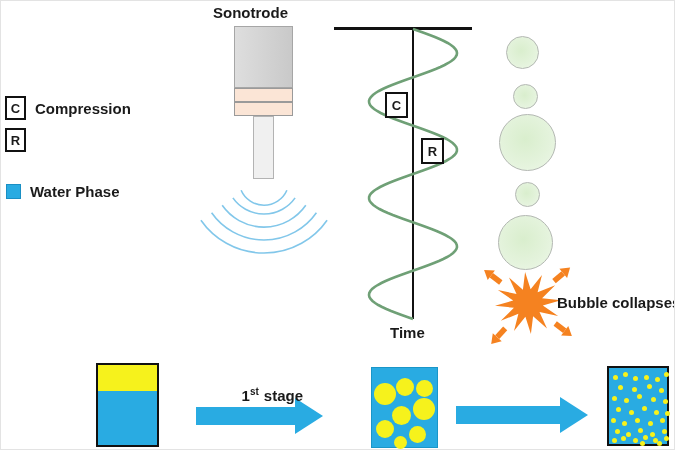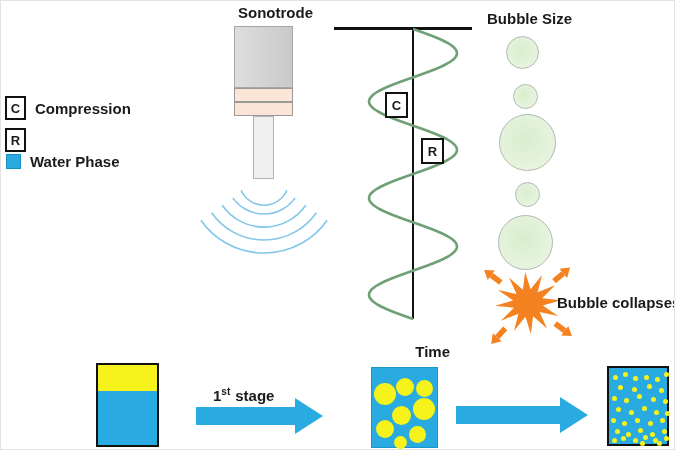--- a/index.html
+++ b/index.html
@@ -2,21 +2,21 @@
 <html style="--cyan: #29ABE2; --yellow: #F6F21C; --band: #FBE5D6; --bubble-fill: #E4F3DC; --bubble-border: #B3B8B2;"><head>
 <meta charset="utf-8">
 <style>
   html,body{margin:0;padding:0;background:#fff;}
   .canvas{
     position:relative;width:675px;height:450px;background:#fff;
     font-family:"Liberation Sans","DejaVu Sans",sans-serif;
     color:#1a1a1a;overflow:hidden;border:1px solid #e3e3e3;box-sizing:border-box;
   }
   .abs{position:absolute;}
-  .ttl{font-weight:bold;font-size:15px;text-align:right;white-space:nowrap;}
+  .ttl{font-weight:bold;font-size:15px;text-align:left;white-space:nowrap;}
   
   .legend-row{position:absolute;display:flex;align-items:center;font-weight:bold;font-size:15px;}
   .symbox{width:17px;height:20px;border:2.5px solid #111;background:#fff;
     display:flex;align-items:center;justify-content:center;font-size:13px;font-weight:bold;}
   .swatch{width:15px;height:15px;box-sizing:border-box;}
   .swatch.water{background:var(--cyan);border:1px solid #1a8fc4;}
   .swatch.oil{background:var(--yellow);border:1px solid #c9c41d;}
   .legend-label{margin-left:9px;}
   
   .sono-body{background:linear-gradient(90deg,#dedede,#c9c9c9);border:1px solid #a6a6a6;box-sizing:border-box;}
@@ -28,54 +28,54 @@
   .wave-marker{position:absolute;width:19px;height:22px;border:2.5px solid #111;background:#fff;
     display:flex;align-items:center;justify-content:center;font-size:13px;font-weight:bold;box-sizing:content-box;}
   
   .bubble{position:absolute;border-radius:50%;border:1px solid var(--bubble-border);
     background:radial-gradient(circle at 46% 44%, #d9eecd 0%, var(--bubble-fill) 58%, #eef8e9 100%);box-sizing:border-box;}
   
   .block-arrow{position:absolute;height:36px;}
   .block-arrow .shaft{position:absolute;left:0;top:9px;height:18px;background:var(--cyan);}
   .block-arrow .head{position:absolute;right:0;top:0;width:0;height:0;
     border-top:18px solid transparent;border-bottom:18px solid transparent;border-left:28px solid var(--cyan);}
-  .stage-label{position:absolute;width:90px;text-align:left;font-weight:bold;font-size:15px;white-space:nowrap;}
+  .stage-label{position:absolute;width:90px;text-align:right;font-weight:bold;font-size:15px;white-space:nowrap;}
   .stage-label sup{font-size:10px;}
   .stage-label .w{margin-left:5px;}
   
   .vessel{position:absolute;box-sizing:border-box;}
   .droplet,.dot{position:absolute;border-radius:50%;background:var(--yellow);}
   svg{display:block;}
 </style>
 </head>
 <body>
 
 <div class="canvas">
 
   <div class="legend-row" style="left:4px;top:95px;">
     <span class="symbox">C</span>
     <span class="legend-label">Compression</span>
   </div>
   <div class="legend-row" style="left:4px;top:127px;">
     <span class="symbox">R</span>
   </div>
-  <div class="legend-row" style="left:5px;top:152px;">
+  <div class="legend-row" style="left:5px;top:182px;">
     <span class="swatch water"></span>
     <span class="legend-label">Water Phase</span>
   </div>
 
   <div class="abs ttl" style="left:212px;top:3px;width:100px;">Sonotrode</div>
   <div class="abs sono-body" style="left:233px;top:25px;width:59px;height:62px;"></div>
   <div class="abs sono-band" style="left:233px;top:87px;width:59px;height:14px;"></div>
   <div class="abs sono-band" style="left:233px;top:101px;width:59px;height:14px;"></div>
   <div class="abs sono-stem" style="left:252px;top:115px;width:21px;height:63px;"></div>
 
   <div class="abs hline" style="left:333px;top:26px;width:138px;height:3px;"></div>
   <div class="abs vline" style="left:410.5px;top:28px;width:2.5px;height:290px;"></div>
-  <div class="abs ttl" style="left:389px;top:323px;width:60px;margin-top:19px;">Time</div>
+  <div class="abs ttl" style="left:389px;top:323px;width:60px;">Time</div>
 
   <svg class="abs" style="left:0;top:0;pointer-events:none;" width="675" height="450" viewBox="0 0 675 450">
     <g fill="none" stroke="#82C7EA" stroke-width="1.6" id="arc-group">
       <path d="M 240.1 189.3 A 25 25 0 0 0 285.9 189.3"></path>
       <path d="M 231.9 196.9 A 38 38 0 0 0 294.1 196.9"></path>
       <path d="M 221.2 204.3 A 51 51 0 0 0 304.8 204.3"></path>
       <path d="M 210.6 211.7 A 64 64 0 0 0 315.4 211.7"></path>
       <path d="M 199.9 219.2 A 77 77 0 0 0 326.1 219.2"></path>
     </g>
     <path id="wave-path" fill="none" stroke-width="2.6" d="M 412.0 28 L 417.7 30 L 423.3 32 L 428.7 34 L 433.9 36 L 438.6 38 L 442.9 40 L 446.7 42 L 449.9 44 L 452.5 46 L 454.4 48 L 455.6 50 L 456.0 52 L 455.7 54 L 454.6 56 L 452.9 58 L 450.4 60 L 447.3 62 L 443.6 64 L 439.4 66 L 434.7 68 L 429.6 70 L 424.2 72 L 418.6 74 L 413.0 76 L 407.2 78 L 401.6 80 L 396.2 82 L 391.0 84 L 386.1 86 L 381.7 88 L 377.9 90 L 374.5 92 L 371.9 94 L 369.9 96 L 368.6 98 L 368.0 100 L 368.2 102 L 369.1 104 L 370.8 106 L 373.1 108 L 376.1 110 L 379.7 112 L 383.9 114 L 388.5 116 L 393.5 118 L 398.9 120 L 404.4 122 L 410.1 124 L 415.8 126 L 421.5 128 L 426.9 130 L 432.2 132 L 437.1 134 L 441.6 136 L 445.5 138 L 448.9 140 L 451.7 142 L 453.8 144 L 455.3 146 L 455.9 148 L 455.9 150 L 455.1 152 L 453.5 154 L 451.3 156 L 448.4 158 L 444.9 160 L 440.8 162 L 436.3 164 L 431.3 166 L 426.0 168 L 420.5 170 L 414.9 172 L 409.1 174 L 403.5 176 L 398.0 178 L 392.7 180 L 387.7 182 L 383.2 184 L 379.1 186 L 375.6 188 L 372.7 190 L 370.5 192 L 368.9 194 L 368.1 196 L 368.1 198 L 368.7 200 L 370.2 202 L 372.3 204 L 375.1 206 L 378.5 208 L 382.4 210 L 386.9 212 L 391.8 214 L 397.1 216 L 402.5 218 L 408.2 220 L 413.9 222 L 419.6 224 L 425.1 226 L 430.5 228 L 435.5 230 L 440.1 232 L 444.3 234 L 447.9 236 L 450.9 238 L 453.2 240 L 454.9 242 L 455.8 244 L 456.0 246 L 455.4 248 L 454.1 250 L 452.1 252 L 449.5 254 L 446.1 256 L 442.3 258 L 437.9 260 L 433.0 262 L 427.8 264 L 422.4 266 L 416.8 268 L 411.0 270 L 405.4 272 L 399.8 274 L 394.4 276 L 389.3 278 L 384.6 280 L 380.4 282 L 376.7 284 L 373.6 286 L 371.1 288 L 369.4 290 L 368.3 292 L 368.0 294 L 368.4 296 L 369.6 298 L 371.5 300 L 374.1 302 L 377.3 304 L 381.1 306 L 385.4 308 L 390.1 310 L 395.3 312 L 400.7 314 L 406.3 316 L 412.0 318" stroke="#6FA076"></path>
@@ -88,21 +88,20 @@
         <path d="M 504.2 327.3 L 496.2 336.2" stroke="#F58220" stroke-width="5.5" fill="none"></path>
         <polygon points="490.2,342.9 491.8,332.2 500.7,340.2" fill="#F58220"></polygon>
         <path d="M 554.2 322.5 L 563.7 329.7" stroke="#F58220" stroke-width="5.5" fill="none"></path>
         <polygon points="570.9,335.1 560.1,334.5 567.3,324.9" fill="#F58220"></polygon>
       </g>
   </svg>
 
   <div class="wave-marker" style="left:384px;top:91px;">C</div>
   <div class="wave-marker" style="left:420px;top:137px;">R</div>
 
-  <div class="abs ttl" style="left:486px;top:9px;width:80px;">Bubble Size</div>
   <div id="bubble-layer">
       <div class="bubble" style="left: 504.5px; top: 34.5px; width: 33px; height: 33px;"></div>
       <div class="bubble" style="left: 511.5px; top: 82.5px; width: 25px; height: 25px;"></div>
       <div class="bubble" style="left: 497.5px; top: 112.5px; width: 57px; height: 57px;"></div>
       <div class="bubble" style="left: 513.5px; top: 180.5px; width: 25px; height: 25px;"></div>
       <div class="bubble" style="left: 496.5px; top: 213.5px; width: 55px; height: 55px;"></div>
     </div>
   <div class="abs ttl" style="left:556px;top:293px;width:115px;text-align:left;">Bubble collapses</div>
 
   <div class="vessel" id="vessel-initial" style="left:95px;top:362px;width:63px;height:84px;border:2.5px solid #111;">

